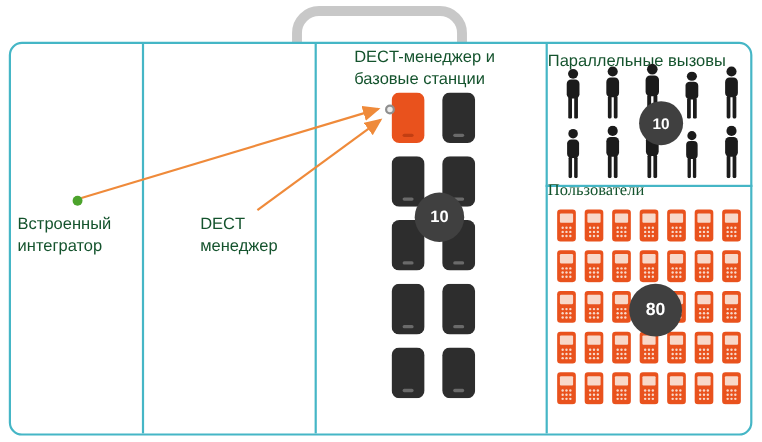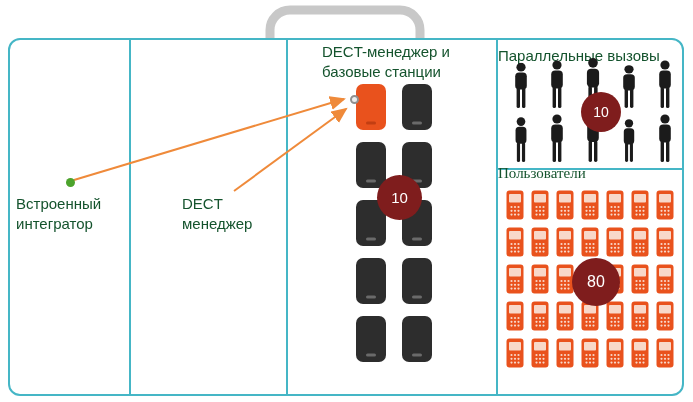--- a/index.html
+++ b/index.html
@@ -10,22 +10,22 @@
   .case { position:absolute; left:8px; top:38px; width:676px; height:358px;
           border:2px solid #45b6c6; border-radius:12px; background:#fff; z-index:1; }
   .divider-v { position:absolute; top:40px; width:2px; height:354px; background:#45b6c6; z-index:2; }
   .divider-h { position:absolute; height:2px; background:#45b6c6; z-index:2; }
 
   .label { position:absolute; font-size:15px; color:#14532d; text-align:left; line-height:1.3; z-index:3; }
 
   .green-dot { position:absolute; left:66px; top:178px; width:9px; height:9px;
                border-radius:50%; background:#4ca32c; z-index:6; }
 
-  .badge { position:absolute; border-radius:50%; background:#7f1d1d; color:#fff;
-           display:flex; align-items:center; justify-content:center; font-weight:normal; z-index:6; }
+  .badge { position:absolute; border-radius:50%; background:#404040; color:#fff;
+           display:flex; align-items:center; justify-content:center; font-weight:bold; z-index:6; }
   .badge-stations { left:377px; top:175px; width:45px; height:45px; font-size:15px; }
   .badge-calls    { left:581px; top:92px;  width:40px; height:40px; font-size:14px; }
   .badge-users    { left:572px; top:258px; width:48px; height:48px; font-size:16px; }
 
   .stations-grid { position:absolute; left:356px; top:84px; display:grid;
                    grid-template-columns:repeat(2,30px); gap:12px 16px; z-index:3; }
   .station { width:30px; height:46px; display:block; }
   .station-wrap { position:relative; width:30px; height:46px; }
   .conn-dot { position:absolute; left:-6px; top:11px; width:9px; height:9px;
               border-radius:50%; background:#ececec; border:2px solid #8f8f8f; z-index:7; }

